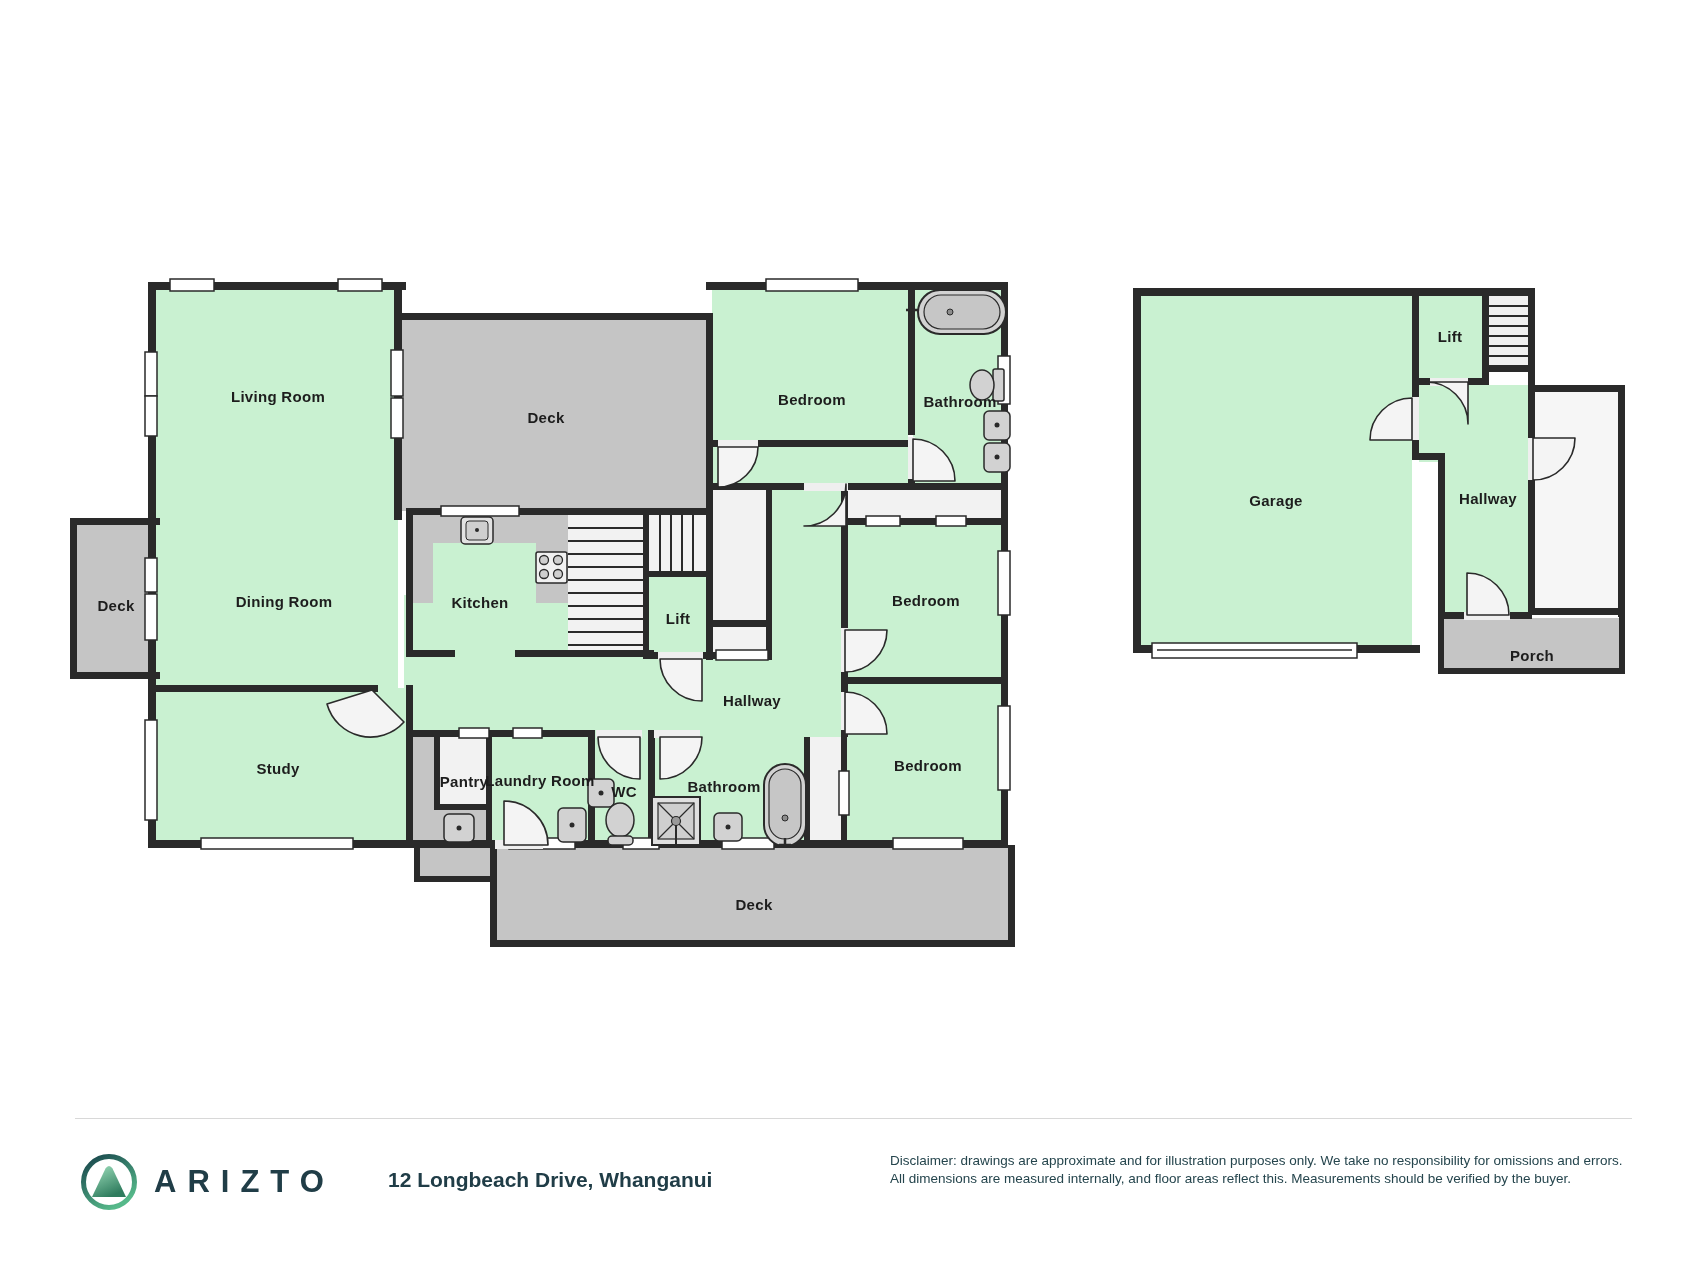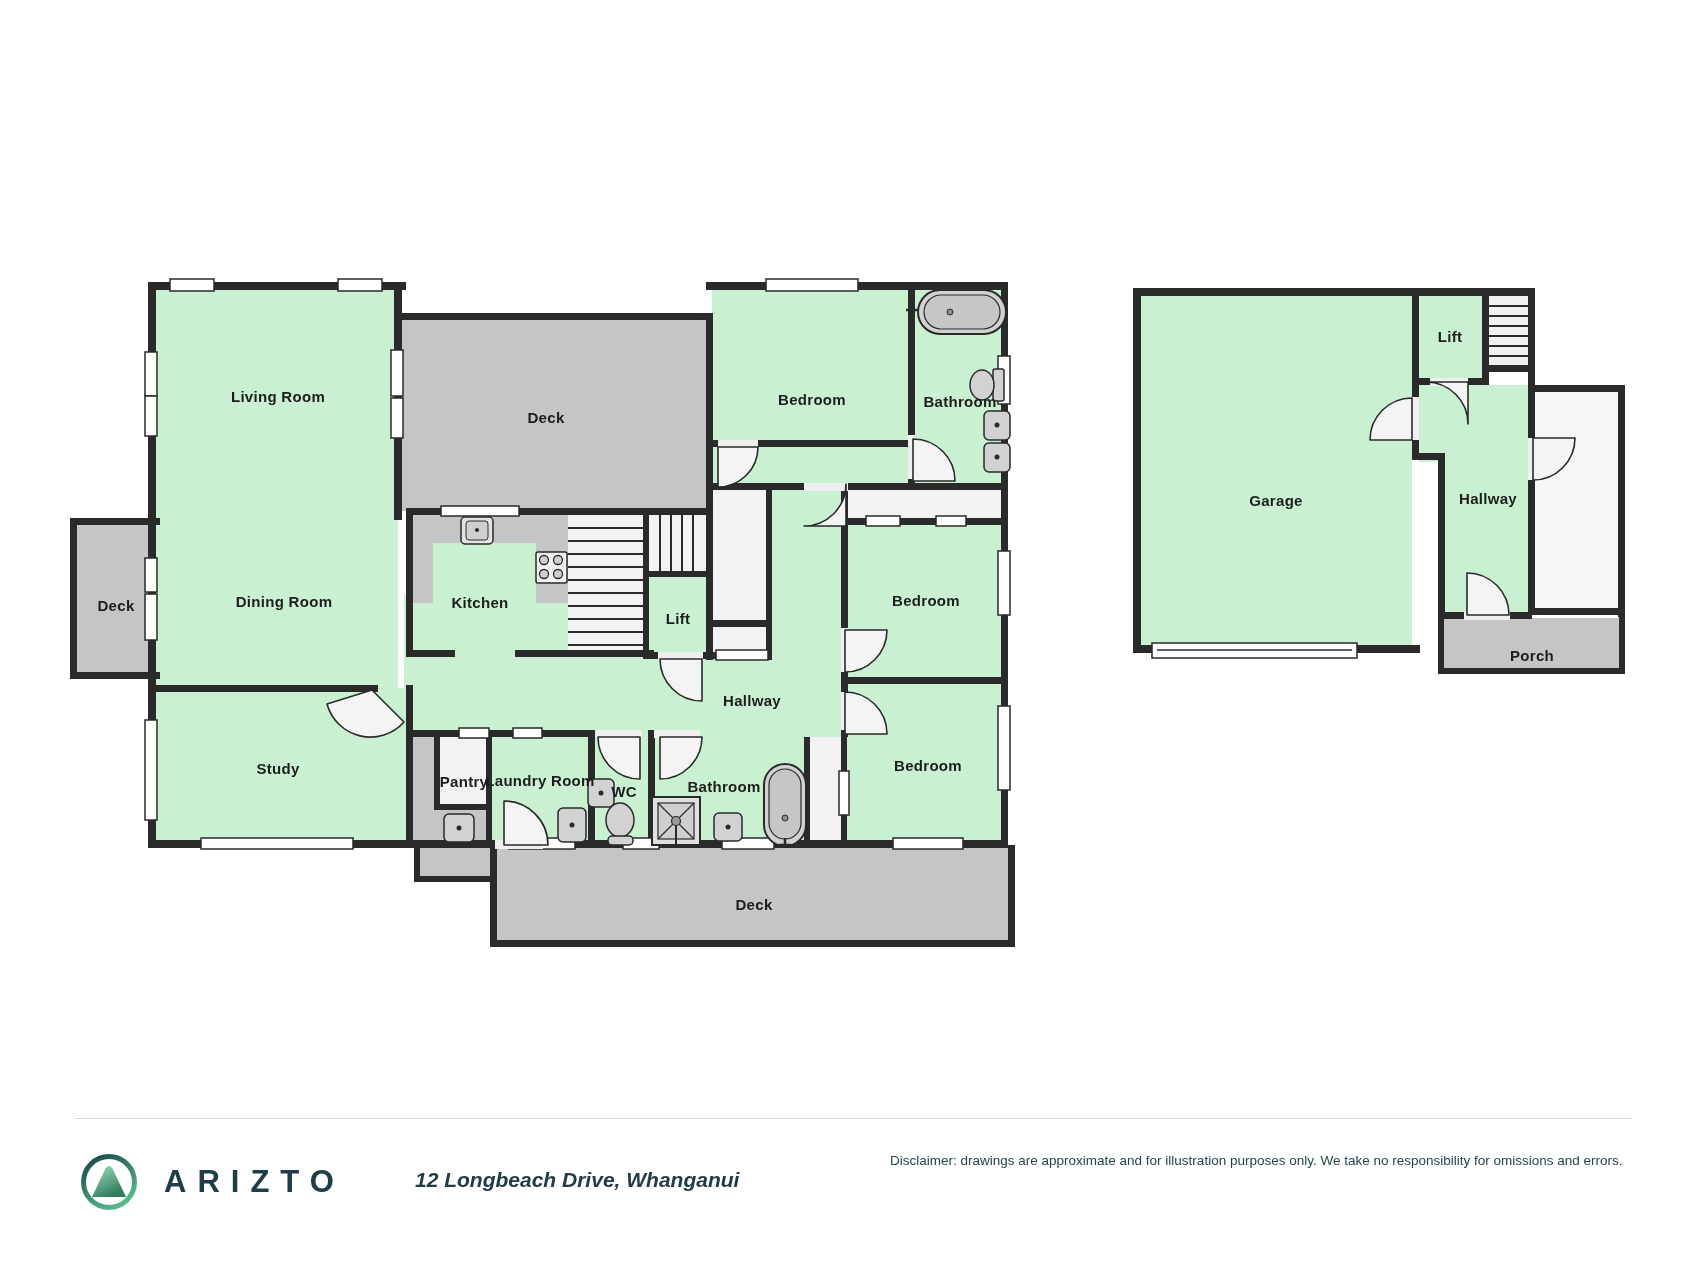--- a/index.html
+++ b/index.html
@@ -1,22 +1,22 @@
 <!DOCTYPE html>
 <html><head>
 <meta charset="utf-8">
 <style>
   html,body{margin:0;padding:0;background:#ffffff;}
   body{width:1707px;height:1280px;position:relative;font-family:"Liberation Sans",sans-serif;overflow:hidden;}
   #plan-svg{position:absolute;left:0;top:0;}
   .room-label{font-family:"Liberation Sans",sans-serif;font-weight:bold;font-size:15px;fill:#1d1d1d;letter-spacing:.3px;text-anchor:middle;}
   .footer-rule{position:absolute;left:75px;top:1118px;width:1557px;height:1px;background:#d8d8d8;}
   .brand-row{position:absolute;left:80px;top:1150px;height:64px;display:flex;align-items:center;}
-  .brand-text{margin-left:26px;font-size:31px;font-weight:bold;letter-spacing:11px;color:#203d47;}
-  .address{position:absolute;left:415px;top:1168px;font-size:21px;font-weight:bold;color:#203d47;font-style:italic;}
+  .brand-text{margin-left:16px;font-size:31px;font-weight:bold;letter-spacing:11px;color:#203d47;}
+  .address{position:absolute;left:388px;top:1168px;font-size:21px;font-weight:bold;color:#203d47;}
   .disclaimer{position:absolute;left:854px;top:1152px;width:780px;font-size:13.5px;line-height:17.5px;color:#25454d;font-weight:500;margin-left:36px;}
 </style>
 </head>
 <body>
 
 <svg id="plan-svg" width="1707" height="1120" viewBox="0 0 1707 1120" xmlns="http://www.w3.org/2000/svg">
 
   <g fill="#c5c5c5">
     <rect x="398" y="317" width="308" height="194"></rect>
     <rect x="77" y="523" width="79" height="152"></rect>
@@ -322,13 +322,14 @@
     <circle cx="29" cy="29" r="25.5" fill="#ffffff" stroke="url(#ringGrad)" stroke-width="5"></circle>
     <path d="M29,13 Q31,13 32.5,15.5 L46,44 H12 L25.5,15.5 Q27,13 29,13 Z" fill="url(#mtGrad)"></path>
   </svg>
   <span class="brand-text">ARIZTO</span>
 </div>
 
 <div class="address">12 Longbeach Drive, Whanganui</div>
 
 <div class="disclaimer">
   <div>Disclaimer: drawings are approximate and for illustration purposes only. We take no responsibility for omissions and errors.</div>
+  <div>All dimensions are measured internally, and floor areas reflect this. Measurements should be verified by the buyer.</div>
 </div>
 
 </body></html>

